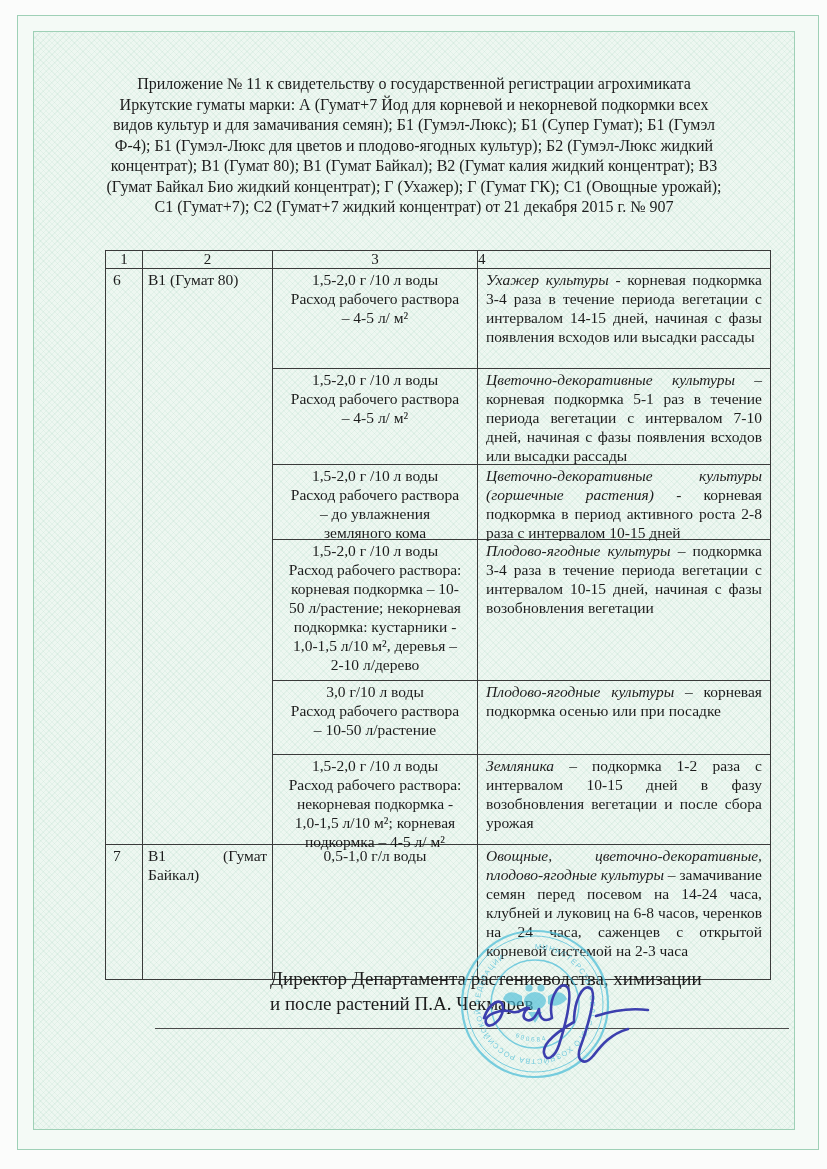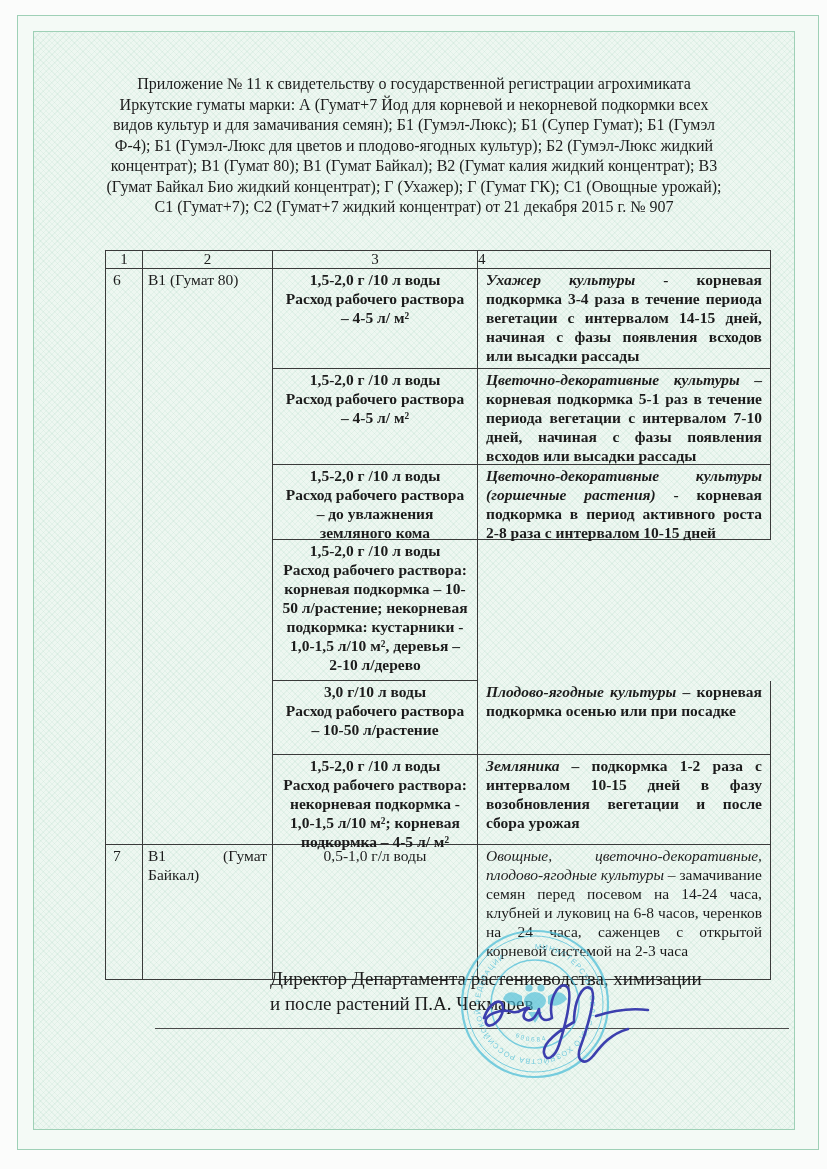--- a/index.html
+++ b/index.html
@@ -41,21 +41,21 @@
   .cell{
     box-sizing:border-box;
     border-right:1px solid #3a3a3a;border-bottom:1px solid #3a3a3a;
   }
   .c1{width:37px;padding:1px 2px 1px 7px;}
   .c2{width:130px;padding:1px 5px;text-align:justify;}
   .c3{width:205px;padding:1px 6px;text-align:center;white-space:pre-line;}
   .c4{width:293px;padding:1px 8px;text-align:justify;text-align-last:left;}
   .hdr .cell{text-align:center;padding:0;height:18px;line-height:17px;font-size:15px;white-space:normal;}
   .subwrap{width:498px;display:flex;flex-direction:column;}
-  .subrow{display:flex;align-items:stretch;flex:1;font-weight:bold;}
+  .subrow{display:flex;align-items:stretch;flex:1;}
   .crop-italic{font-style:italic;}
 
   
   .sig-title{
     position:absolute;left:270px;top:966px;width:490px;
     font-size:19px;line-height:25px;
   }
   .sig-rule{
     position:absolute;left:155px;top:1028px;width:634px;height:0;
     border-top:1.5px solid #4a4a4a;z-index:4;
@@ -118,20 +118,21 @@
         </div>
 
         <div class="subrow" style="min-height:141px">
           <div class="cell c3">1,5-2,0 г /10 л воды
 Расход рабочего раствора:
 корневая подкормка – 10-
 50 л/растение; некорневая
 подкормка: кустарники -
 1,0-1,5 л/10 м², деревья –
 2-10 л/дерево</div>
+          <div class="cell c4"><span class="crop-italic">Плодово-ягодные культуры</span><span> – подкормка 3-4 раза в течение периода вегетации с интервалом 10-15 дней, начиная с фазы возобновления вегетации</span></div>
         </div>
 
         <div class="subrow" style="min-height:59px">
           <div class="cell c3">3,0 г/10 л воды
 Расход рабочего раствора
 – 10-50 л/растение</div>
           <div class="cell c4"><span class="crop-italic">Плодово-ягодные культуры</span><span> – корневая подкормка осенью или при посадке</span></div>
         </div>
 
         <div class="subrow" style="min-height:90px">

